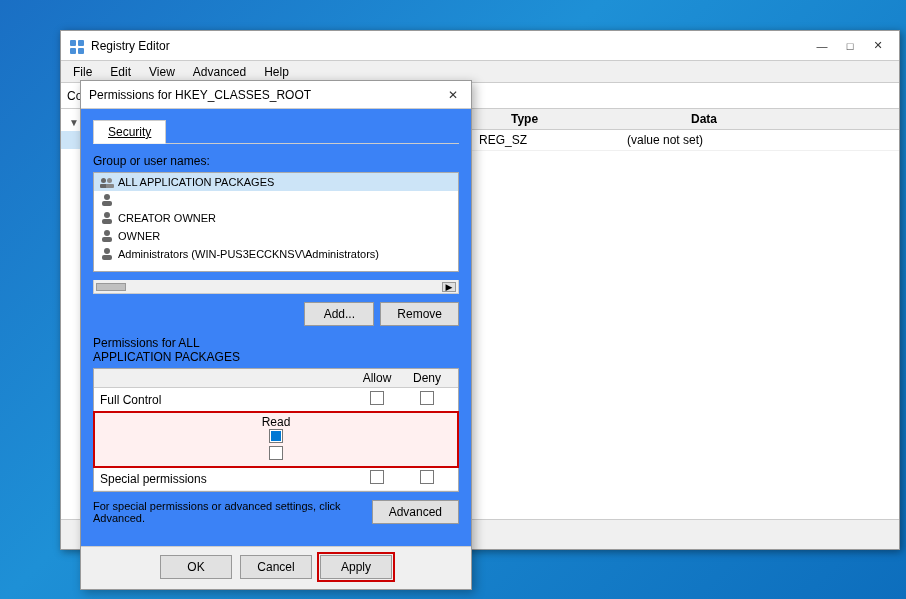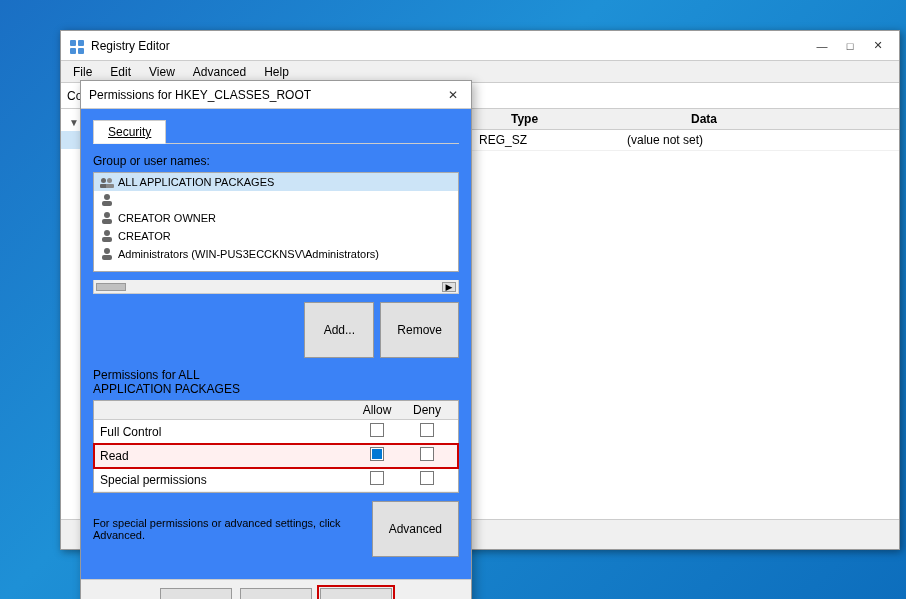--- a/index.html
+++ b/index.html
@@ -268,21 +268,21 @@
       height: 14px;
     }
 
     .btn-row {
       display: flex;
       justify-content: flex-end;
       gap: 6px;
       margin-bottom: 10px;
     }
     .btn {
-      padding: 20px 16px;
+      padding: 4px 16px;
       font-size: 12px;
       background: #e1e1e1;
       border: 1px solid #999;
       cursor: pointer;
       min-width: 70px;
     }
 
     
     .permissions-label {
       font-size: 12px;
@@ -304,20 +304,21 @@
     .perm-row {
       display: flex;
       padding: 3px 6px;
       font-size: 12px;
       align-items: center;
       border-bottom: 1px solid #f0f0f0;
     }
     .perm-row.highlighted {
       outline: 2px solid #cc0000;
       outline-offset: -1px;
+      flex-direction: column;
     }
     .perm-name { flex: 1; }
     .perm-allow { width: 50px; text-align: center; }
     .perm-deny { width: 50px; text-align: center; }
 
     
     .checkbox {
       width: 14px;
       height: 14px;
       border: 1px solid #777;
@@ -485,21 +486,21 @@
           <circle cx="7" cy="4" r="3" fill="#666"></circle>
           <rect x="2" y="8" width="10" height="5" rx="2" fill="#666"></rect>
         </svg>
         <span>CREATOR OWNER</span>
       </div>
       <div class="user-item">
         <svg class="person-icon" viewBox="0 0 14 14">
           <circle cx="7" cy="4" r="3" fill="#666"></circle>
           <rect x="2" y="8" width="10" height="5" rx="2" fill="#666"></rect>
         </svg>
-        <span>CREATOR</span>
+        <span>OWNER</span>
       </div>
       <div class="user-item">
         <svg class="person-icon" viewBox="0 0 14 14">
           <circle cx="7" cy="4" r="3" fill="#666"></circle>
           <rect x="2" y="8" width="10" height="5" rx="2" fill="#666"></rect>
         </svg>
         <span>Administrators (WIN-PUS3ECCKNSV\Administrators)</span>
       </div>
     </div>
 

